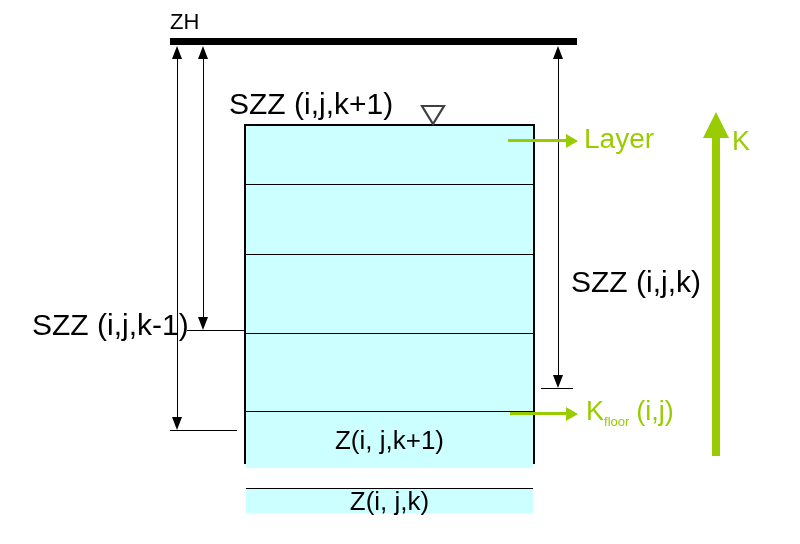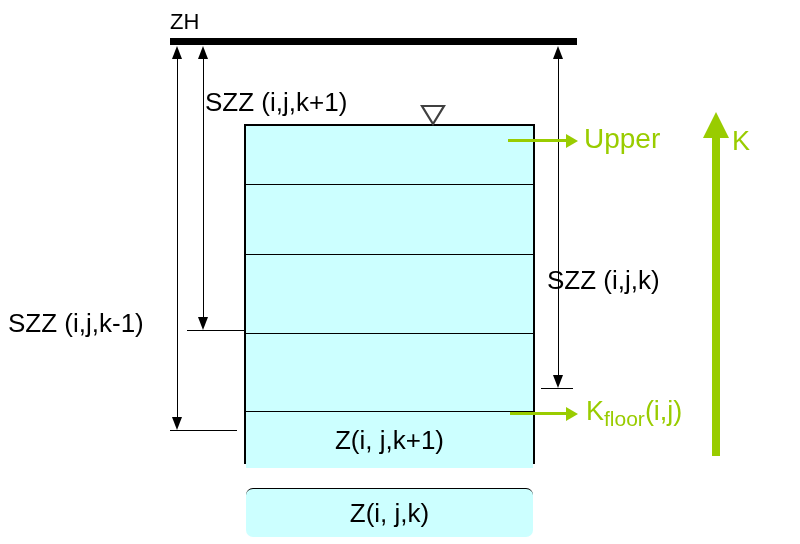--- a/index.html
+++ b/index.html
@@ -29,56 +29,56 @@
     border-top:13px solid var(--line_black);}
   .varrow-left-outer{left:171px;top:46px;height:384px;}
   .varrow-left-inner{left:197px;top:46px;height:284px;}
   .varrow-right{left:552px;top:46px;height:342px;}
 
   .tick{height:1px;background:var(--line_black);}
   .tick-upper-left{left:187px;top:330px;width:58px;}
   .tick-lower-left{left:170px;top:430px;width:67px;}
   .tick-right{left:541px;top:388px;width:32px;}
 
-  .szz-label{font-size:26px;white-space:nowrap;}
+  .szz-label{font-size:30px;white-space:nowrap;margin-left:24px;}
   .szz-upper-label{left:205px;top:87px;}
   .szz-lower-label{left:8px;top:308px;width:175px;}
   .szz-right-label{left:547px;top:265px;}
 
   
   .layer-box{left:244px;top:124px;width:291px;height:340px;border:2px solid var(--line_black);
     box-sizing:border-box;background:var(--layer_fill);}
   .layer{box-sizing:border-box;display:flex;align-items:center;justify-content:center;
     background:var(--layer_fill);font-size:26px;position:relative;}
   .layer+.layer{border-top:1px solid var(--line_black);margin-top:20px;}
   .layer-1{height:38px;}
   .layer-2{height:50px;}
   .layer-3{height:59px;}
   .layer-4{height:58px;}
   .layer-5{height:57px;}
-  .layer-6{height:49px;border-radius:7px;}
+  .layer-6{height:25px;}
   .layer-bottom{height:33px;background:var(--bottom_fill);color:#fff;border-top:2px solid var(--line_black) !important;}
   .bottom-note{position:absolute;right:10px;bottom:1px;font-size:17px;color:#fff;}
 
   
   .surface-marker{left:420px;top:104px;}
 
   
   .g-line{height:3px;background:var(--accent_green);}
   .g-head{width:0;height:0;border-top:7px solid transparent;border-bottom:7px solid transparent;
     border-left:12px solid var(--accent_green);}
   .upper-arrow-line{left:508px;top:139px;width:58px;}
   .upper-arrow-head{left:566px;top:134px;}
   .floor-arrow-line{left:510px;top:412px;width:56px;}
   .floor-arrow-head{left:566px;top:407px;}
 
   .upper-layer-label{left:584px;top:122px;font-size:28px;line-height:33px;color:var(--accent_green);}
   .kfloor-label{left:586px;top:396px;color:var(--accent_green);font-size:27px;white-space:nowrap;}
-  .kfloor-label .sub{font-size:21px;vertical-align:-6px;}
-  .kfloor-label .args{}
+  .kfloor-label .sub{font-size:13px;vertical-align:-6px;}
+  .kfloor-label .args{margin-left:7px;}
 
   
   .k-shaft{left:712px;top:136px;width:8px;height:320px;background:var(--accent_green);}
   .k-head{left:703px;top:112px;width:0;height:0;
     border-left:13px solid transparent;border-right:13px solid transparent;
     border-bottom:26px solid var(--accent_green);}
   .k-axis-label{left:732px;top:126px;font-size:27px;color:var(--accent_green);}
 </style>
 </head>
 <body>
@@ -133,21 +133,21 @@
       </div>
   </div>
 
   <svg class="abs surface-marker" width="26" height="22">
     <polygon points="2,2 24,2 13,20" fill="#ffffff" stroke="#404040" stroke-width="2.2"></polygon>
   </svg>
 
   <div class="abs g-line upper-arrow-line"></div>
   <div class="abs g-head upper-arrow-head"></div>
   <div class="abs upper-layer-label">
-    <div>Upper</div>
+    <div>Layer</div>
   </div>
 
   <div class="abs g-line floor-arrow-line"></div>
   <div class="abs g-head floor-arrow-head"></div>
   <div class="abs kfloor-label">
     <span>K</span><span class="sub">floor</span><span class="args">(i,j)</span>
   </div>
 
   <div class="abs k-head"></div>
   <div class="abs k-shaft"></div>

